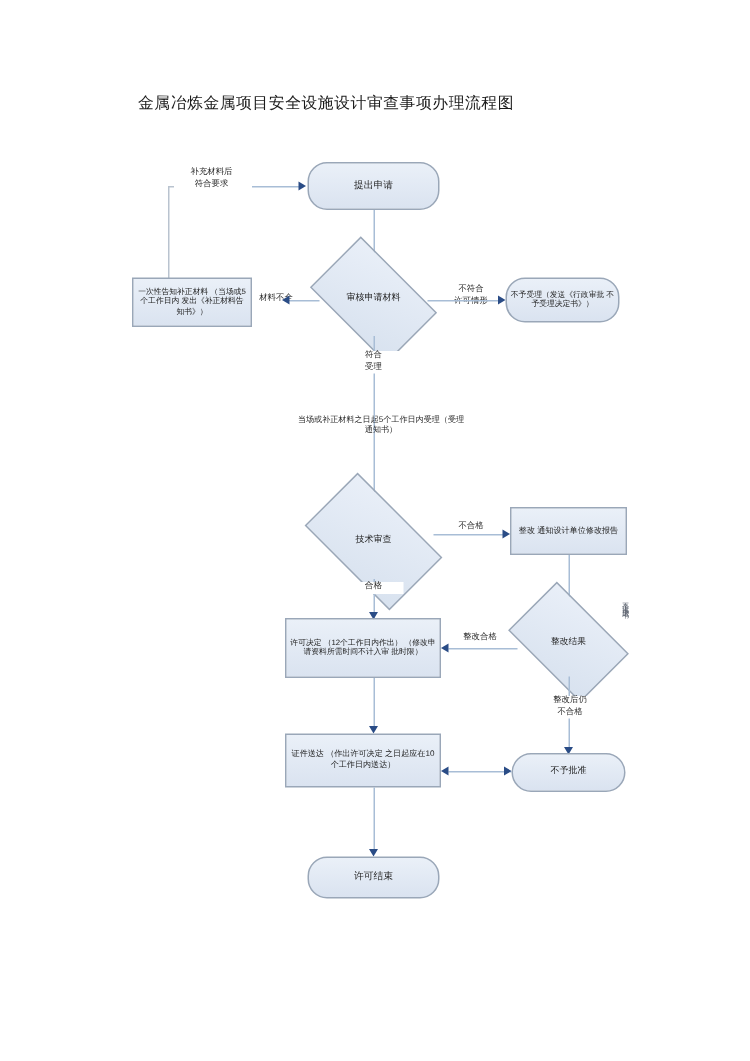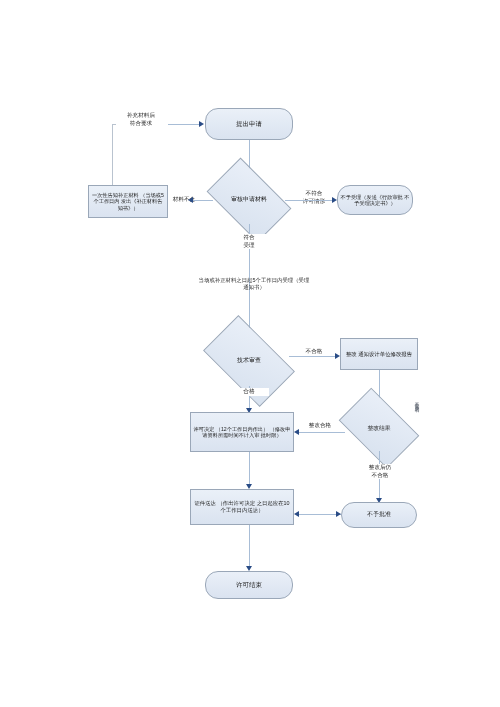--- a/index.html
+++ b/index.html
@@ -79,20 +79,21 @@
     color:#5d6470;
     letter-spacing:1px;
     line-height:1;
   }
 </style>
 </head>
 <body>
 
 <div id="page">
 
+  <div class="title">金属冶炼金属项目安全设施设计审查事项办理流程图</div>
 
   <div class="node rounded" style="left:205px;top:108px;width:88px;height:32px;font-size:6.5px;">
     <span>提出申请</span>
   </div>
 
   <div class="txt" style="left:112px;top:112px;width:58px;font-size:5.6px;">补充材料后
 符合要求</div>
 
   <div class="ln lnh" style="left:168px;top:124px;width:32px;"></div>
   <div class="arw arw-r" style="left:199px;top:120.5px;"></div>

